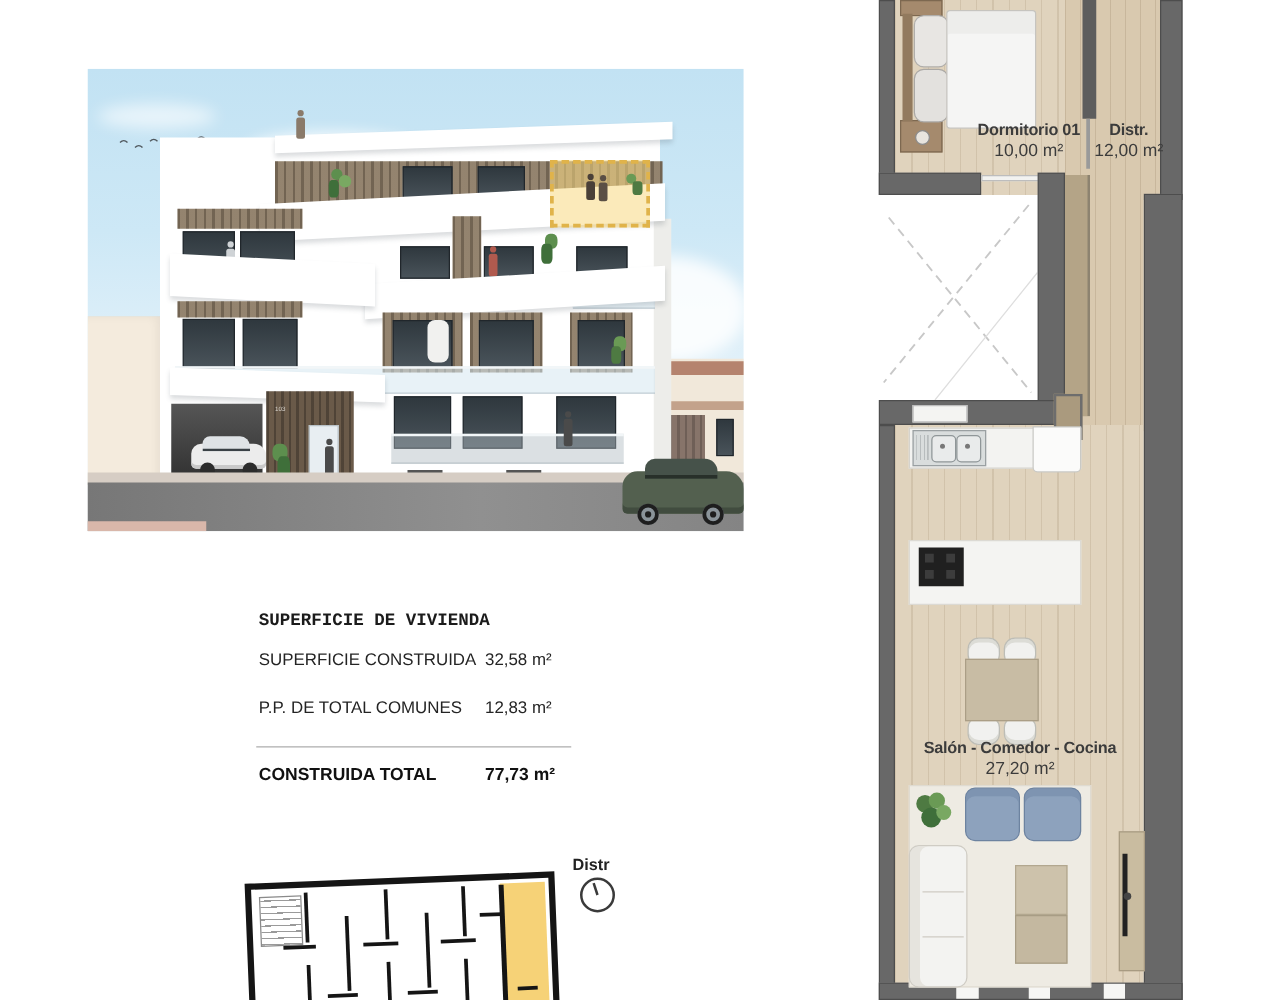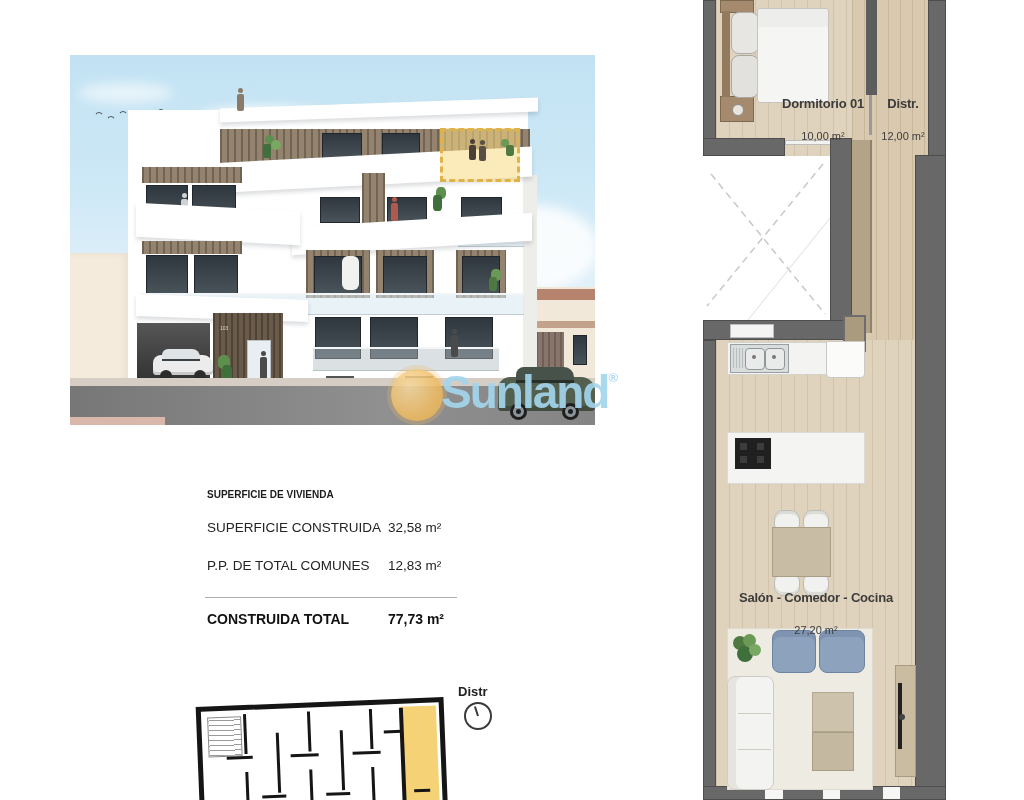--- a/index.html
+++ b/index.html
@@ -16,37 +16,37 @@
   .wedge{position:absolute;background:#fff;box-shadow:0 3px 4px rgba(70,80,90,.20);}
   .glassrail{position:absolute;background:rgba(214,232,241,.55);border-top:2px solid #f2f6f8;box-shadow:inset 0 -1px 0 rgba(120,140,150,.35);}
   .fig{position:absolute;}
   .fig .hd{width:5px;height:5px;border-radius:50%;margin:0 auto;background:currentColor;}
   .fig .bd{width:7px;height:15px;border-radius:2px;margin:1px auto 0;background:currentColor;}
   .plantR{position:absolute;}
   .plantR i{position:absolute;border-radius:50%;display:block;}
   
   .banner{position:absolute;left:197px;top:441px;width:258px;height:28px;background:#f5d277;
           font-size:21px;font-weight:bold;color:#2a2a20;text-align:center;line-height:28px;letter-spacing:.5px;}
-  .seclabel{position:absolute;left:207px;top:489px;font-size:10px;font-weight:bold;color:#1b1b1b;}
+  .seclabel{position:absolute;left:207px;top:489px;font-size:14px;font-weight:bold;color:#1b1b1b;font-family:Liberation Mono, monospace;}
   .rowlabel{position:absolute;left:207px;font-size:13.5px;color:#242424;}
   .rowvalue{position:absolute;left:388px;font-size:13.5px;color:#242424;}
   .totlabel{position:absolute;left:207px;font-size:14px;font-weight:bold;color:#111;}
   .totvalue{position:absolute;left:388px;font-size:14px;font-weight:bold;color:#111;}
   .divline{position:absolute;left:205px;top:597px;width:252px;height:1px;background:#adadad;}
   
   .keyplan{position:absolute;left:196px;top:690px;width:300px;height:110px;}
   .kp-rot{position:absolute;left:0;top:8px;width:252px;height:130px;transform:rotate(-2.3deg);}
   .kp-out{position:absolute;left:2px;top:4px;width:238px;height:120px;background:#fff;border:5px solid #151515;}
   .kpw{position:absolute;background:#151515;}
   
   .wood{background:#e0d3bd;background-image:repeating-linear-gradient(90deg,rgba(120,95,60,.14) 0 1px,transparent 1px 13px);}
   .wood2{background:#d9c9af;background-image:repeating-linear-gradient(90deg,rgba(110,85,55,.16) 0 1px,transparent 1px 12px);}
   .wl{position:absolute;background:#686868;box-shadow:inset 0 0 0 1px #4d4d4d;}
   .roomname{font-size:13px;font-weight:bold;color:#3c3c3c;letter-spacing:-.2px;}
-  .roomarea{font-size:11px;color:#3c3c3c;margin-top:19px;}
+  .roomarea{font-size:14px;color:#3c3c3c;margin-top:1px;}
   .lblbox{position:absolute;text-align:center;z-index:3;}
   .chair{position:absolute;width:24px;height:21px;background:#f1f1ef;border:1px solid #bdbdb6;border-radius:9px;box-shadow:inset 0 3px 0 #dcdcd6;}
 </style>
 </head>
 <body>
 
 <div class="page">
 
   <div class="render">
     <div class="sky"></div>
@@ -180,24 +180,20 @@
     <div class="abs" style="left:0;top:331px;width:525px;height:39px;background:linear-gradient(90deg,#777,#909090 60%,#848484);"></div>
     <div class="abs" style="left:0;top:362px;width:95px;height:8px;background:#d9b7aa;"></div>
     <div>
       <div class="abs" style="left:428px;top:322px;width:97px;height:34px;background:#53604f;border-radius:12px 14px 4px 4px;box-shadow:inset 0 -5px 0 #414c3f;"></div>
       <div class="abs" style="left:446px;top:312px;width:58px;height:16px;background:#46524а;background-color:#46524a;border-radius:8px 10px 0 0;box-shadow:inset 0 -3px 0 #28302a;"></div>
       <div class="abs" style="left:440px;top:348px;width:17px;height:17px;background:#1e1e1e;border-radius:50%;box-shadow:inset 0 0 0 3px #1e1e1e,inset 0 0 0 6px #8a9399;"></div>
       <div class="abs" style="left:492px;top:348px;width:17px;height:17px;background:#1e1e1e;border-radius:50%;box-shadow:inset 0 0 0 3px #1e1e1e,inset 0 0 0 6px #8a9399;"></div>
     </div>
   </div>
 
-  <div class="abs" style="left:391px;top:363px;width:255px;height:70px;z-index:5;">
-    <div class="abs" style="left:0;top:6px;width:52px;height:52px;border-radius:50%;background:radial-gradient(circle at 35% 35%,#f8daa0,#f1bd62 60%,#eab04e);opacity:.85;box-shadow:0 0 0 4px rgba(240,185,95,.30);"></div>
-    <div class="abs" style="left:50px;top:2px;font-size:46px;font-weight:bold;letter-spacing:-2px;color:rgba(163,213,236,.92);"><span>Sunland</span><span style="font-size:13px;vertical-align:26px;">®</span></div>
-  </div>
 
   <div class="seclabel">SUPERFICIE DE VIVIENDA</div>
 
   <div>
     <div class="rowlabel" style="top:520px;">SUPERFICIE CONSTRUIDA</div>
     <div class="rowvalue" style="top:520px;">32,58 m²</div>
   </div>
   <div>
     <div class="rowlabel" style="top:558px;">P.P. DE TOTAL COMUNES</div>
     <div class="rowvalue" style="top:558px;">12,83 m²</div>

